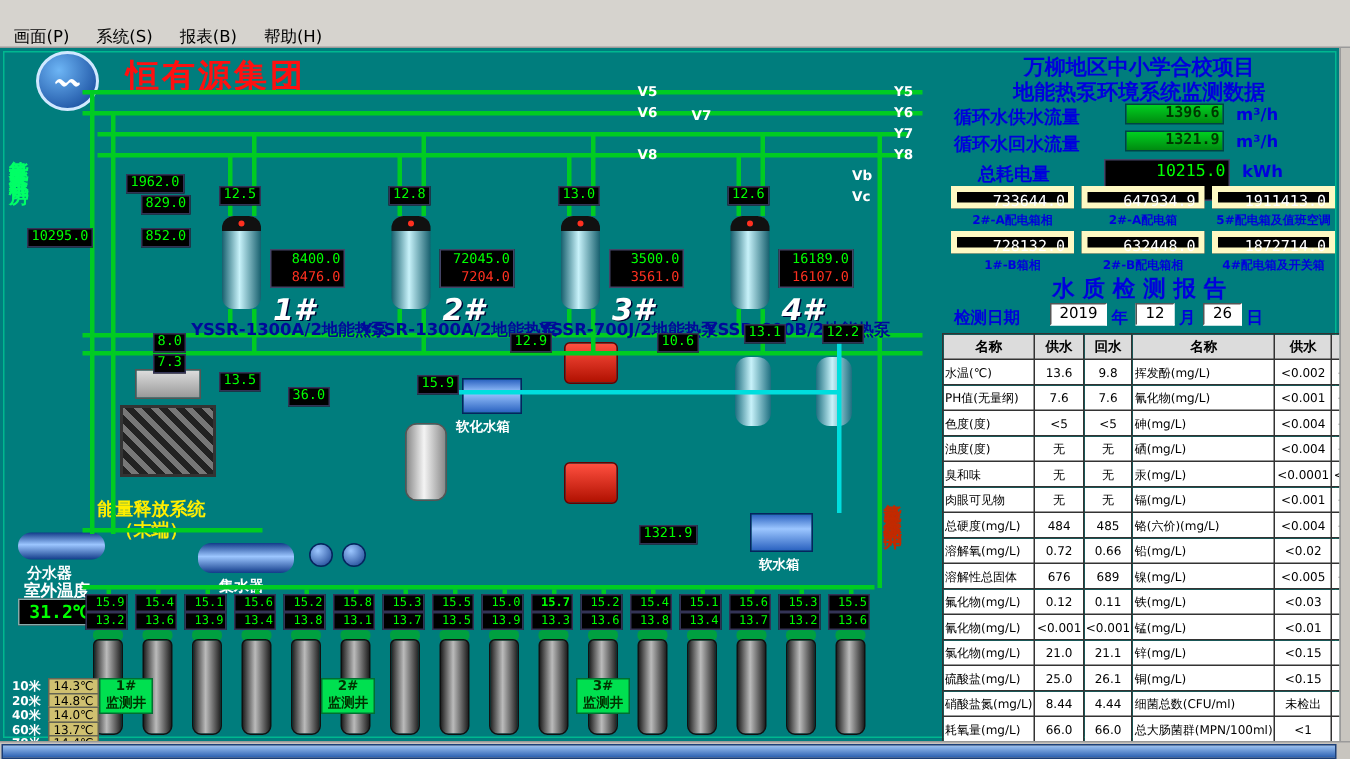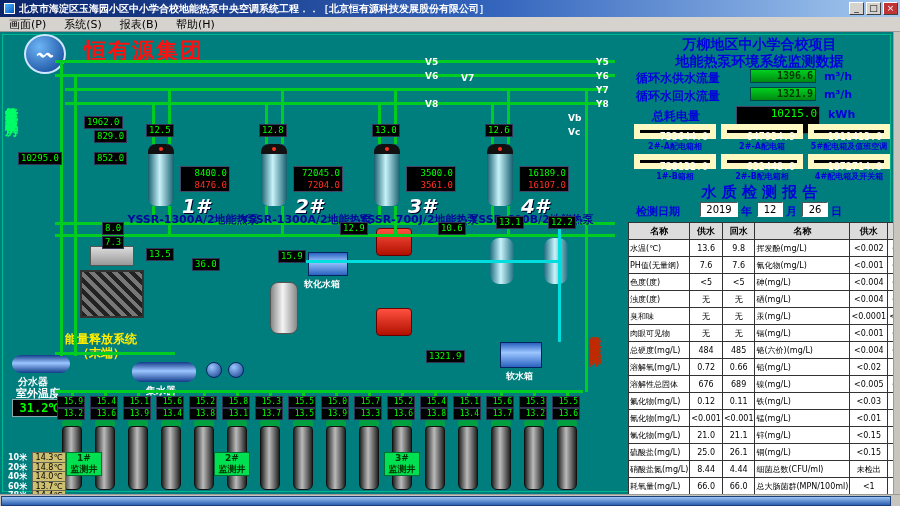--- a/index.html
+++ b/index.html
@@ -60,49 +60,40 @@
 .d-temp{display:inline-block;width:34px;background:#cfc070;border:1px solid #665;color:#000;text-align:center}
 
 .out-label{position:absolute;left:16px;top:354px;color:#fff;font-size:11px;font-weight:bold}
 .out-disp{position:absolute;left:12px;top:367px;width:56px;height:18px;background:#000;border:1px solid #8aa;color:#00ff00;font-family:"DejaVu Sans Mono",monospace;font-size:12px;font-weight:bold;line-height:16px;text-align:center}
 
 .mp-title{position:absolute;left:626px;width:267px;text-align:center;color:#0000dd;font-size:14px;font-weight:bold;white-space:nowrap}
 .flow-label{position:absolute;color:#0000dd;font-size:12px;font-weight:bold;white-space:nowrap}
 .flow-disp{position:absolute;width:66px;height:14px;background:linear-gradient(180deg,#00d020,#008a10);border:1px solid #044;color:#003800;font-family:"DejaVu Sans Mono",monospace;font-size:10px;font-weight:bold;line-height:12px;text-align:right;padding:0 2px}
 .flow-unit{position:absolute;color:#0000dd;font-size:11px;font-weight:bold}
 .energy-disp{position:absolute;width:84px;height:28px;background:#000;border:1px solid #446;color:#00ff00;font-family:"DejaVu Sans Mono",monospace;font-size:11px;line-height:14px;text-align:right;padding:0 2px}
-.meter{position:absolute;width:82px;height:15px;background:#000;border:6px solid #fef9c3;color:#fff;font-family:"DejaVu Sans Mono",monospace;font-size:10px;line-height:13px;text-align:right;padding:0 2px}
+.meter{position:absolute;width:82px;height:15px;background:#000;border:4px solid #fef9c3;color:#fff;font-family:"DejaVu Sans Mono",monospace;font-size:10px;line-height:13px;text-align:right;padding:0 2px}
 .meter-label{position:absolute;width:86px;color:#0000dd;font-size:8px;font-weight:bold;text-align:center;white-space:nowrap}
 .report-title{position:absolute;left:626px;top:151px;width:267px;text-align:center;color:#0000dd;font-size:15px;font-weight:bold}
 .date-label{position:absolute;left:636px;top:172px;color:#0000dd;font-size:11px;font-weight:bold}
 .date-box{position:absolute;top:170px;height:15px;background:#fff;border:1px solid;border-color:#555 #fff #fff #555;color:#000;font-size:10px;text-align:center;line-height:13px}
 .date-unit{position:absolute;top:172px;color:#0000dd;font-size:11px;font-weight:bold}
 .wtable{position:absolute;left:628px;top:190px;border-collapse:collapse;table-layout:fixed}
 .wtable td,.wtable th{border:1px solid #333;background:#fff;color:#000;font-size:8px;font-weight:normal;height:17px;padding:0 1px;white-space:nowrap;overflow:hidden;text-align:center}
 .wtable th{background:#dcdcdc;font-size:9px;font-weight:bold}
 .wtable td.nm{text-align:left}
 
 .vscroll{position:absolute;right:0;top:32px;width:7px;height:462px;background:#c8c5bf;border-left:1px solid #9a9a9a}
 .hscroll{position:absolute;left:0;top:494px;width:900px;height:12px;background:#c8c5bf;border-top:1px solid #9a9a9a}
 .hthumb{position:absolute;left:1px;top:1px;width:890px;height:10px;background:linear-gradient(180deg,#9dc3f2,#2a5fb0);border:1px solid #1b3f78}
 </style>
 </head>
 <body>
 
 <div class="screen">
 
-  <div class="titlebar">
-    <span class="t-icon"></span>
-    <span class="t-title">北京市海淀区玉海园小区中小学合校地能热泵中央空调系统工程．．［北京恒有源科技发展股份有限公司］</span>
-    <span class="t-btns">
-      <span class="tb">_</span>
-      <span class="tb">□</span>
-      <span class="tb close">×</span>
-    </span>
-  </div>
 
   <div class="menubar" id="menubar">
       <div class="mitem">画面(P)</div>
       <div class="mitem">系统(S)</div>
       <div class="mitem">报表(B)</div>
       <div class="mitem">帮助(H)</div>
     </div>
 
   <div class="scada" id="scada">
     <div class="outer-frame"></div>
@@ -459,21 +450,21 @@
       <div class="wdisp" style="left: 288px; top: 364px;">15.5</div>
       <div class="wdisp" style="left: 288px; top: 376px;">13.5</div>
       <div class="wellcap" style="left: 293px; top: 388px;"></div>
       <div class="well" style="left: 293px; top: 394px;"></div>
       <div class="pipe" style="left: 335px; top: 361px; width: 3px; height: 29px;"></div>
       <div class="wdisp" style="left: 321px; top: 364px;">15.0</div>
       <div class="wdisp" style="left: 321px; top: 376px;">13.9</div>
       <div class="wellcap" style="left: 326px; top: 388px;"></div>
       <div class="well" style="left: 326px; top: 394px;"></div>
       <div class="pipe" style="left: 368px; top: 361px; width: 3px; height: 29px;"></div>
-      <div class="wdisp" style="left: 354px; top: 364px;">15.7</div>
+      <div class="wdisp" style="left: 354px; top: 364px; font-weight: bold;">15.7</div>
       <div class="wdisp" style="left: 354px; top: 376px;">13.3</div>
       <div class="wellcap" style="left: 359px; top: 388px;"></div>
       <div class="well" style="left: 359px; top: 394px;"></div>
       <div class="pipe" style="left: 401px; top: 361px; width: 3px; height: 29px;"></div>
       <div class="wdisp" style="left: 387px; top: 364px;">15.2</div>
       <div class="wdisp" style="left: 387px; top: 376px;">13.6</div>
       <div class="wellcap" style="left: 392px; top: 388px;"></div>
       <div class="well" style="left: 392px; top: 394px;"></div>
       <div class="pipe" style="left: 434px; top: 361px; width: 3px; height: 29px;"></div>
       <div class="wdisp" style="left: 420px; top: 364px;">15.4</div>

